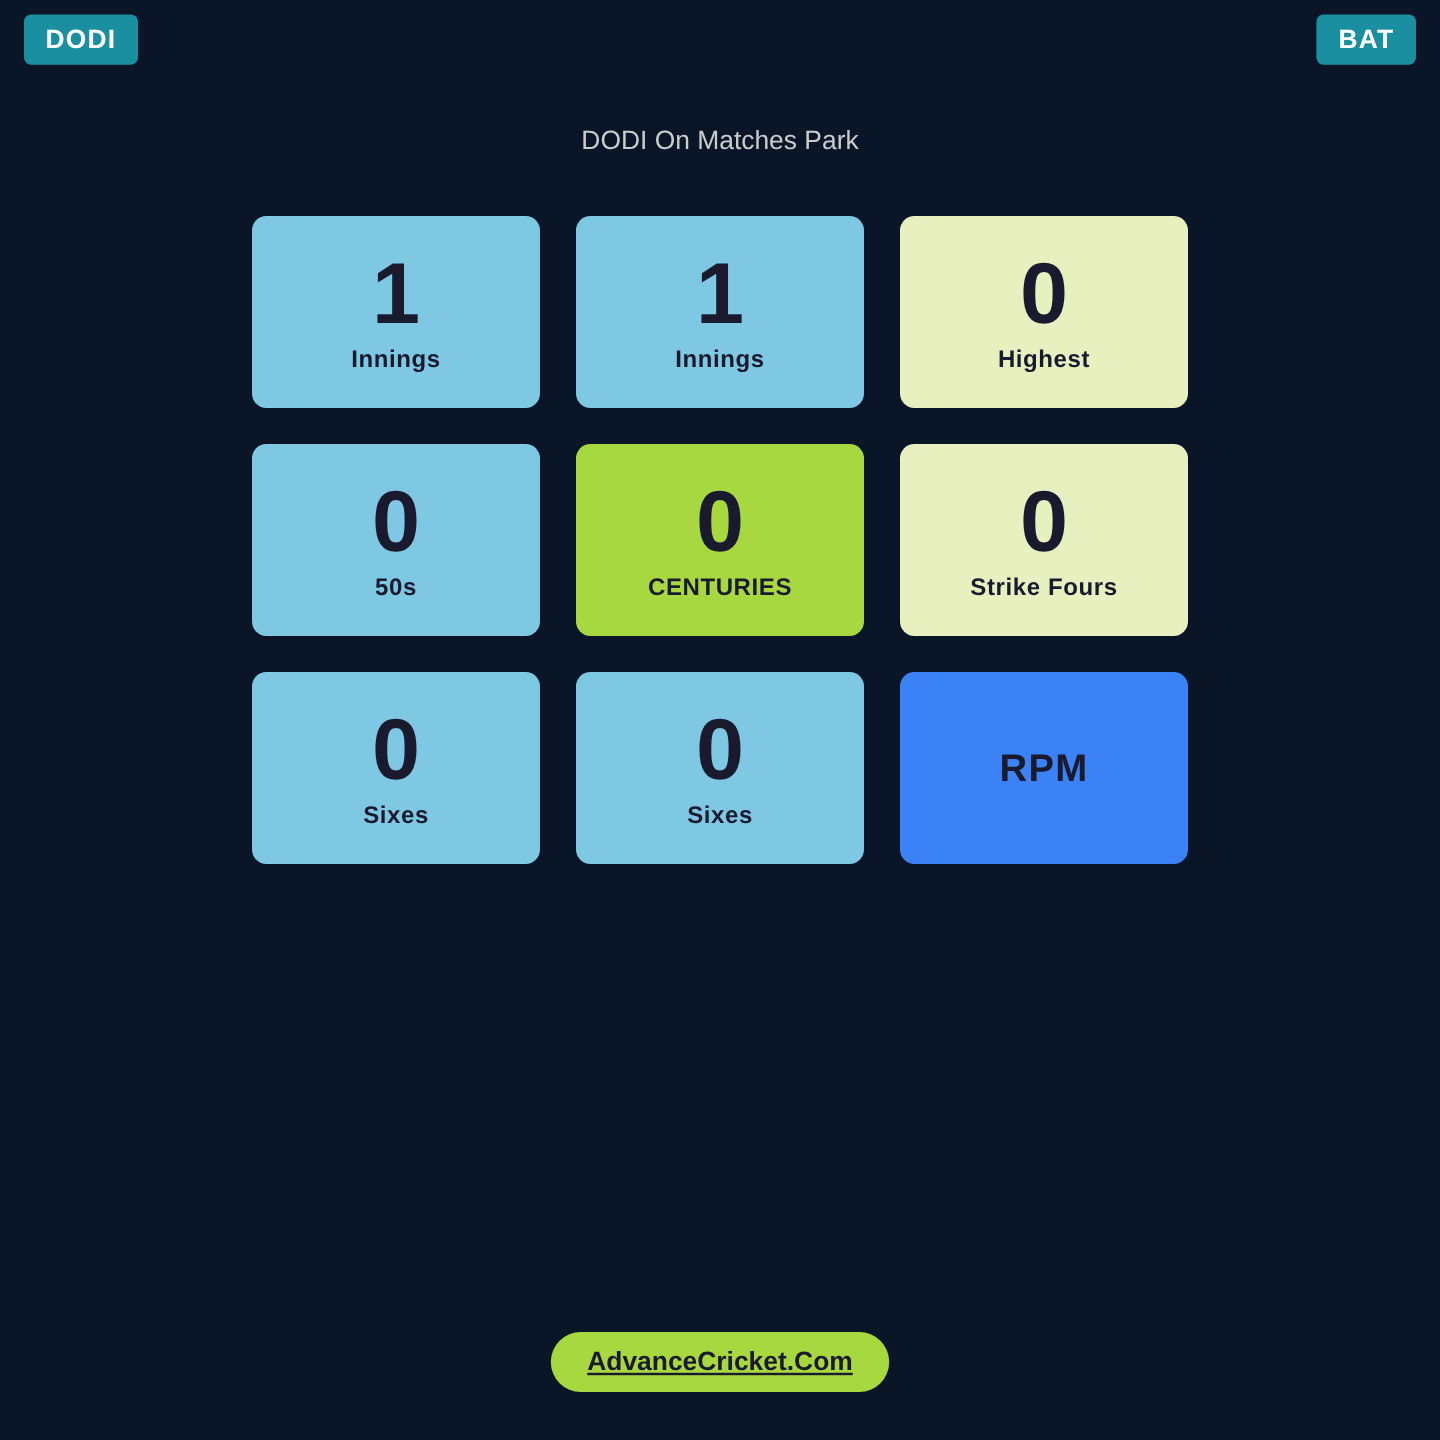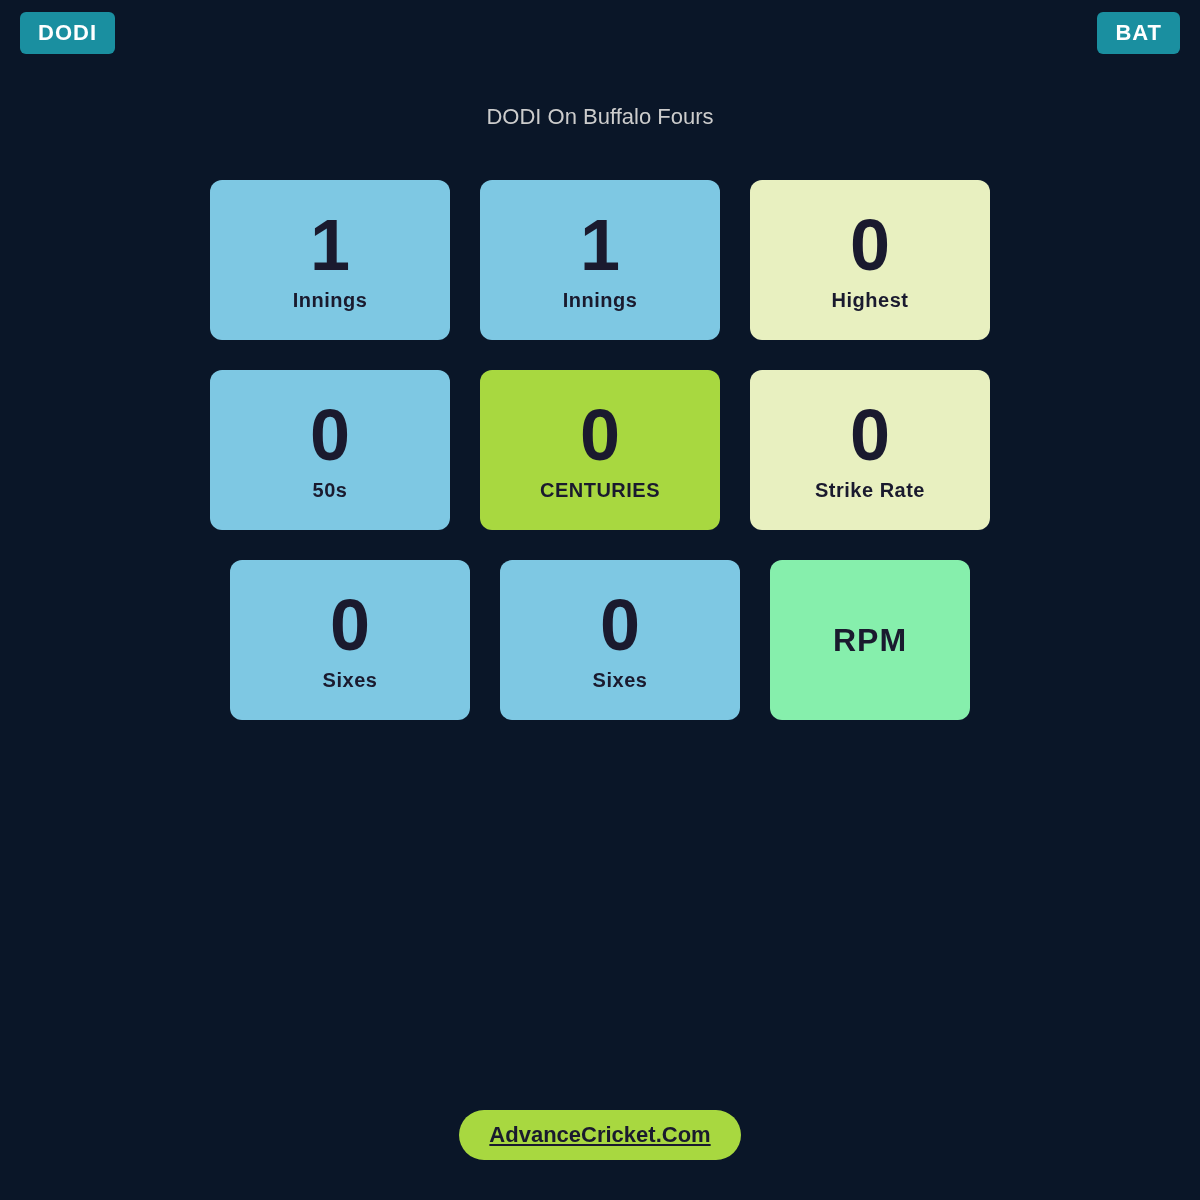--- a/index.html
+++ b/index.html
@@ -111,24 +111,24 @@
       text-align: center;
       font-family: 'Arial Black', Arial, sans-serif;
       letter-spacing: 0.5px;
     }
 
     .stat-label.uppercase {
       text-transform: uppercase;
     }
 
     .rpm-card {
-      width: 200px;
+      width: 240px;
       height: 160px;
       border-radius: 12px;
-      background-color: #86efac;
+      background-color: #3b82f6;
       display: flex;
       align-items: center;
       justify-content: center;
     }
 
     .rpm-label {
       font-size: 32px;
       font-weight: 900;
       color: #1a1a2e;
       font-family: 'Arial Black', Arial, sans-serif;
@@ -155,21 +155,21 @@
   </style>
 </head>
 <body>
 
 <div class="top-bar">
   <span class="top-badge">DODI</span>
   <span class="top-badge">BAT</span>
 </div>
 
 <div class="header">
-  <div class="subtitle">DODI On Buffalo Fours</div>
+  <div class="subtitle">DODI On Matches Park</div>
 </div>
 
 <div class="stats-container">
 
   <div class="stats-row">
     <div class="stat-card blue">
       <span class="stat-number">1</span>
       <span class="stat-label">Innings</span>
     </div>
     <div class="stat-card blue">
@@ -186,21 +186,21 @@
     <div class="stat-card blue">
       <span class="stat-number">0</span>
       <span class="stat-label">50s</span>
     </div>
     <div class="stat-card green">
       <span class="stat-number">0</span>
       <span class="stat-label uppercase">CENTURIES</span>
     </div>
     <div class="stat-card light-yellow">
       <span class="stat-number">0</span>
-      <span class="stat-label">Strike Rate</span>
+      <span class="stat-label">Strike Fours</span>
     </div>
   </div>
 
   <div class="stats-row">
     <div class="stat-card blue">
       <span class="stat-number">0</span>
       <span class="stat-label">Sixes</span>
     </div>
     <div class="stat-card blue">
       <span class="stat-number">0</span>

